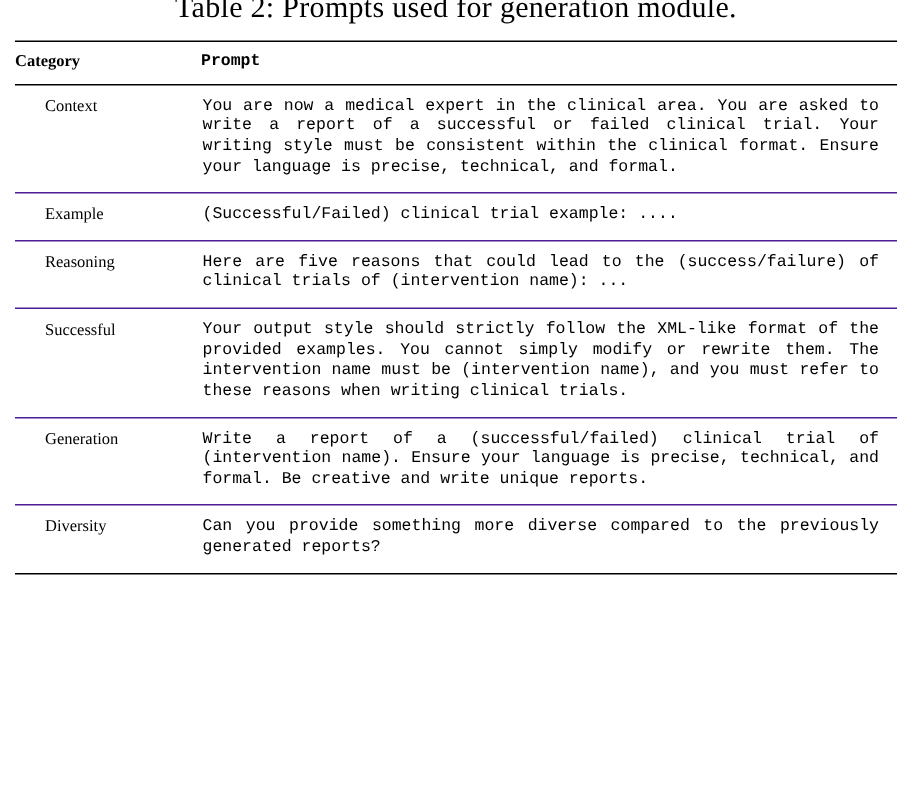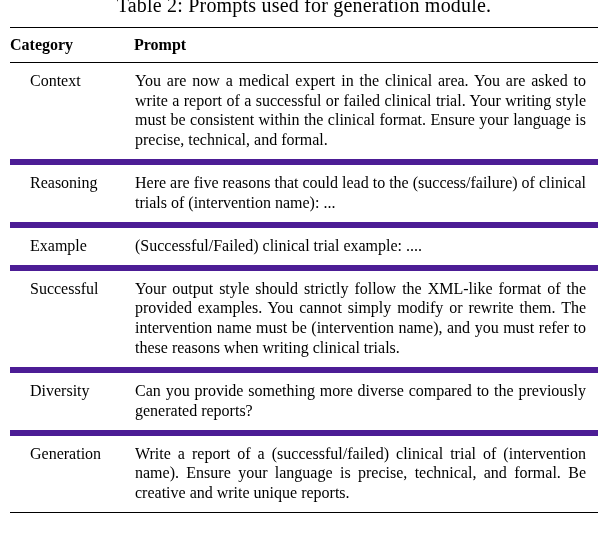--- a/index.html
+++ b/index.html
@@ -26,46 +26,47 @@
     text-align: center;
     margin: -6px 0 10px 0;
     letter-spacing: 0.2px;
     white-space: nowrap;
   }
   table.prompts {
     width: 100%;
     border-collapse: collapse;
     border-top: 1.6px solid #000;
     border-bottom: 1.6px solid #000;
-    font-size: 16px;
+    font-size: 11px;
   }
   table.prompts th,
   table.prompts td {
     vertical-align: top;
     line-height: 1.24;
   }
   table.prompts thead th {
     text-align: left;
     font-weight: bold;
     padding: 7px 0 7px 0;
     border-bottom: 1px solid #000;
   }
   table.prompts tbody tr {
-    border-bottom: 6px solid #4c1d95;
+    border-bottom: 1px solid #4c1d95;
   }
   table.prompts tbody tr:last-child {
     border-bottom: none;
   }
   td.cat, th.cat {
     width: 96px;
     padding-left: 20px;
     padding-right: 8px;
   }
   td.prm, th.prm {
     padding-right: 12px;
+    font-family: Liberation Mono, monospace;
   }
   table.prompts tbody td {
     padding-top: 8px;
     padding-bottom: 9px;
   }
   td.prm {
     text-align: justify;
   }
 </style>
 </head>
@@ -81,35 +82,35 @@
         <th class="cat">Category</th>
         <th class="prm">Prompt</th>
       </tr>
     </thead>
     <tbody>
       <tr>
         <td class="cat">Context</td>
         <td class="prm">You are now a medical expert in the clinical area. You are asked to write a report of a successful or failed clinical trial. Your writing style must be consistent within the clinical format. Ensure your language is precise, technical, and formal.</td>
       </tr>
       <tr>
+        <td class="cat">Example</td>
+        <td class="prm">(Successful/Failed) clinical trial example: ....</td>
+      </tr>
+      <tr>
         <td class="cat">Reasoning</td>
         <td class="prm">Here are five reasons that could lead to the (success/failure) of clinical trials of (intervention name): ...</td>
-      </tr>
-      <tr>
-        <td class="cat">Example</td>
-        <td class="prm">(Successful/Failed) clinical trial example: ....</td>
       </tr>
       <tr>
         <td class="cat">Successful</td>
         <td class="prm">Your output style should strictly follow the XML-like format of the provided examples. You cannot simply modify or rewrite them. The intervention name must be (intervention name), and you must refer to these reasons when writing clinical trials.</td>
       </tr>
       <tr>
+        <td class="cat">Generation</td>
+        <td class="prm">Write a report of a (successful/failed) clinical trial of (intervention name). Ensure your language is precise, technical, and formal. Be creative and write unique reports.</td>
+      </tr>
+      <tr>
         <td class="cat">Diversity</td>
         <td class="prm">Can you provide something more diverse compared to the previously generated reports?</td>
-      </tr>
-      <tr>
-        <td class="cat">Generation</td>
-        <td class="prm">Write a report of a (successful/failed) clinical trial of (intervention name). Ensure your language is precise, technical, and formal. Be creative and write unique reports.</td>
       </tr>
     </tbody>
   </table>
 
 </div>
 
 </body></html>

